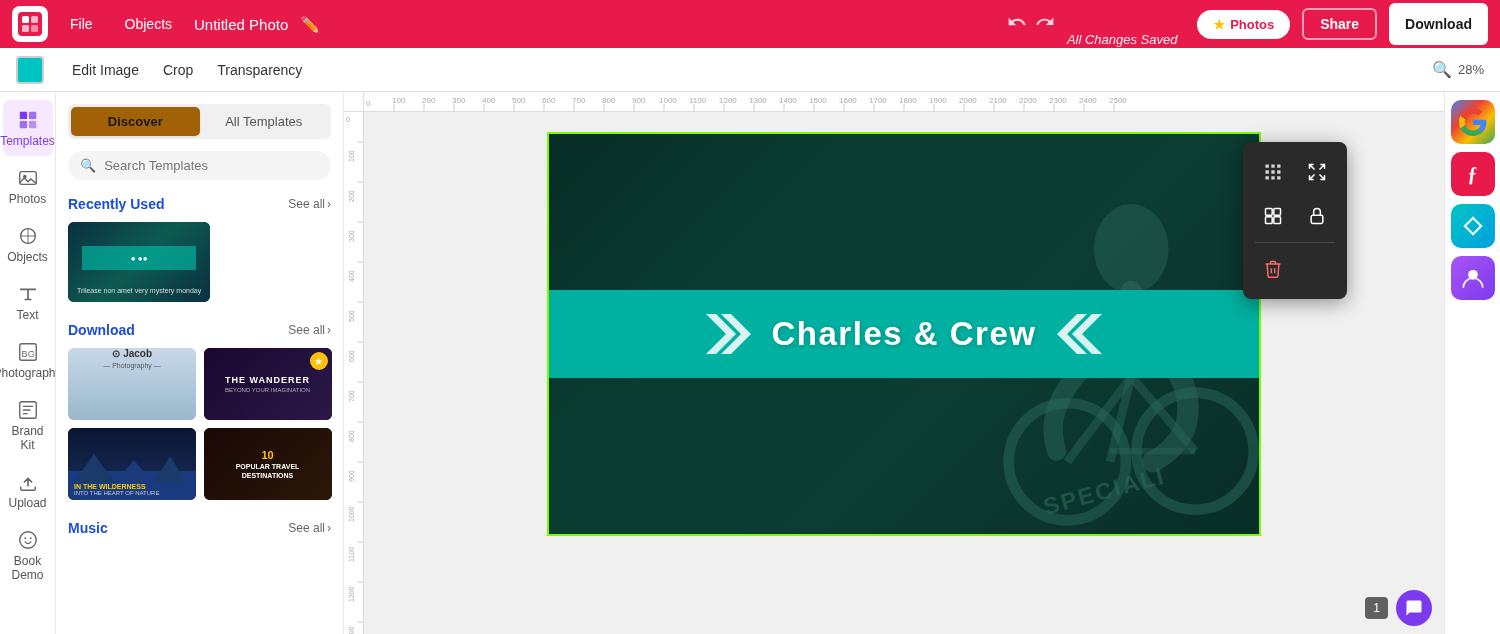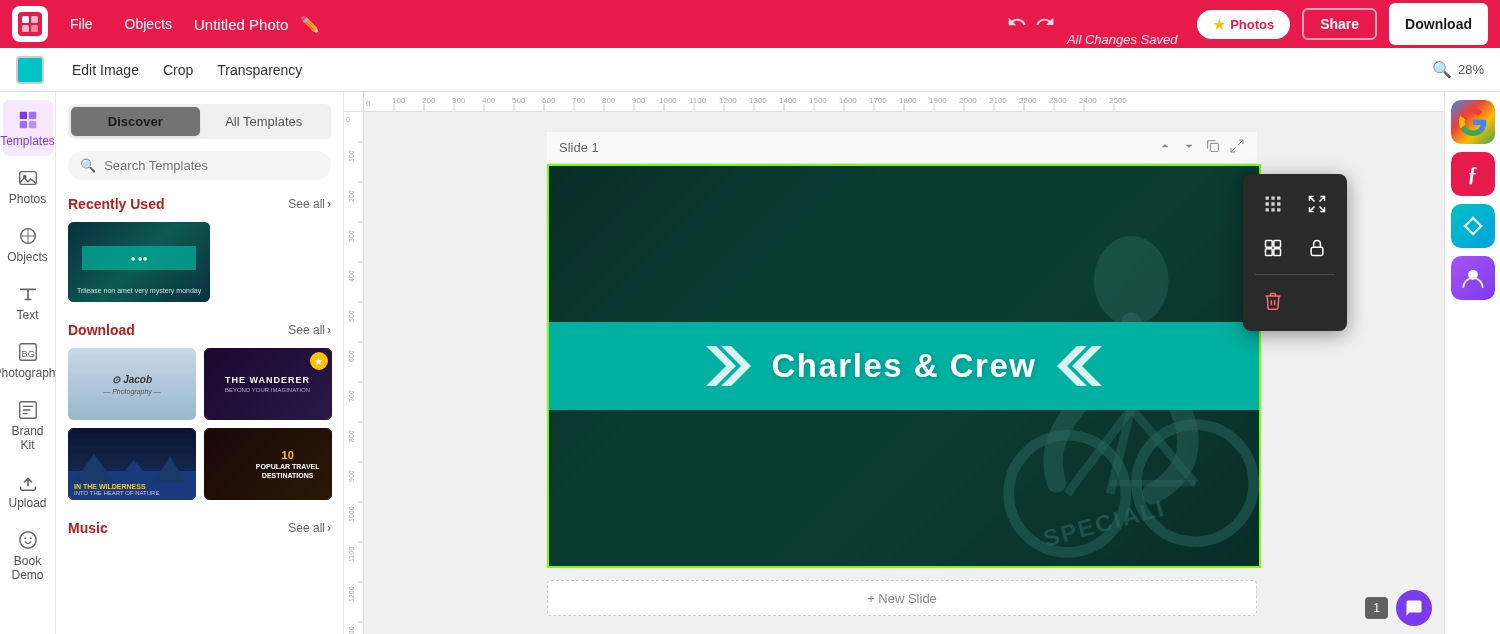--- a/index.html
+++ b/index.html
@@ -38,27 +38,27 @@
     .sidebar-icon-item { display: flex; flex-direction: column; align-items: center; gap: 2px; padding: 8px 4px; cursor: pointer; border-radius: 6px; width: 50px; }
     .sidebar-icon-item.active { background: #f5e8ff; }
     .sidebar-icon-shape { width: 24px; height: 24px; display: flex; align-items: center; justify-content: center; }
     .sidebar-icon-label { font-size: 12px; color: #555; text-align: center; }
     .sidebar-icon-item.active .sidebar-icon-label { color: #7c3aed; }
 
     
     .templates-panel { width: 288px; background: #fff; border-right: 1px solid #e8e8e8; overflow-y: auto; padding: 12px 12px 0; }
     .panel-tabs { display: flex; gap: 0; background: #f0f0f0; border-radius: 6px; padding: 3px; margin-bottom: 12px; }
     .panel-tab { flex: 1; text-align: center; padding: 7px 0; font-size: 13px; font-weight: 500; border-radius: 5px; cursor: pointer; color: #555; }
-    .panel-tab.active { background: #737373; color: #1a1a1a; font-weight: 600; box-shadow: 0 1px 3px rgba(0,0,0,0.1); }
+    .panel-tab.active { background: #a16207; color: #1a1a1a; font-weight: 600; box-shadow: 0 1px 3px rgba(0,0,0,0.1); }
     .search-bar { display: flex; align-items: center; background: #f5f5f5; border-radius: 20px; padding: 7px 12px; gap: 8px; margin-bottom: 16px; }
     .search-icon { color: #aaa; font-size: 13px; }
     .search-input { background: none; border: none; outline: none; font-size: 13px; color: #555; width: 100%; }
 
     .section-header { display: flex; justify-content: space-between; align-items: center; margin-bottom: 10px; }
-    .section-title { font-size: 14px; font-weight: 600; color: #b91c1c; }
+    .section-title { font-size: 14px; font-weight: 600; color: #1d4ed8; }
     .see-all { font-size: 12px; color: #666; cursor: pointer; display: flex; align-items: center; gap: 2px; }
 
     .template-grid { display: grid; grid-template-columns: 1fr 1fr; gap: 8px; margin-bottom: 20px; }
     .template-grid.single { grid-template-columns: 1fr; }
     .template-thumb { border-radius: 6px; overflow: hidden; cursor: pointer; aspect-ratio: 16/9; position: relative; }
     .template-thumb-inner { width: 100%; height: 100%; display: flex; align-items: center; justify-content: center; position: relative; overflow: hidden; }
     .star-badge { position: absolute; top: 4px; right: 4px; width: 18px; height: 18px; background: #ffc107; border-radius: 50%; display: flex; align-items: center; justify-content: center; font-size: 10px; color: #fff; }
 
     
     .t-dark-cycling { background: linear-gradient(135deg, #0a3a3a 0%, #1a6a5a 100%); }
@@ -284,21 +284,21 @@
     <div class="section-header">
       <span class="section-title">Download</span>
       <span class="see-all">
         <span>See all</span>
         <span>›</span>
       </span>
     </div>
     <div class="template-grid">
       <div class="template-thumb" style="height:72px;">
         <div class="template-thumb-inner t-jacob">
-          <div style="position:absolute;inset:0;background:linear-gradient(180deg,#c8d8e8 0%,#9ab8cc 100%);display:flex;align-items:center;justify-content:center;flex-direction:column;font-style:italic;">
+          <div style="position:absolute;inset:0;background:linear-gradient(180deg,#c8d8e8 0%,#9ab8cc 100%);display:flex;align-items:center;flex-direction:column;">
             <div style="font-size:10px;color:#333;font-weight:600;">⊙ Jacob</div>
             <div style="font-size:7px;color:#555;margin-top:3px;">— Photography —</div>
           </div>
         </div>
       </div>
       <div class="template-thumb" style="height:72px;">
         <div class="template-thumb-inner t-wanderer" style="position:relative;">
           <div style="position:absolute;inset:0;background:linear-gradient(135deg,#1a0830 0%,#2a1848 100%);"></div>
           <div style="position:absolute;inset:0;display:flex;flex-direction:column;align-items:center;justify-content:center;">
             <div style="font-size:9px;color:#fff;font-weight:800;letter-spacing:1px;">THE WANDERER</div>
@@ -319,21 +319,21 @@
           <div style="position:absolute;bottom:25%;left:5%;right:5%;display:flex;align-items:flex-end;gap:2px;">
             <div style="width:0;height:0;border-left:20px solid transparent;border-right:20px solid transparent;border-bottom:28px solid #1a3a6a;"></div>
             <div style="width:0;height:0;border-left:18px solid transparent;border-right:18px solid transparent;border-bottom:22px solid #1a3a7a;"></div>
             <div style="width:0;height:0;border-left:16px solid transparent;border-right:16px solid transparent;border-bottom:26px solid #1a3a6a;"></div>
           </div>
         </div>
       </div>
       <div class="template-thumb" style="height:72px;">
         <div class="template-thumb-inner t-travel">
           <div style="position:absolute;inset:0;background:linear-gradient(135deg,#1a0808 0%,#2a1808 100%);"></div>
-          <div style="position:absolute;inset:0;display:flex;align-items:center;justify-content:flex-end;padding:12px;">
+          <div style="position:absolute;inset:0;display:flex;align-items:center;justify-content:center;padding:12px;">
             <div style="font-size:8px;color:#fff;font-weight:700;text-align:center;line-height:1.3;">
               <span style="color:#ffc107;font-size:11px;font-weight:900;">10</span>
               <span style="display:block;font-size:7px;">POPULAR TRAVEL</span>
               <span style="display:block;font-size:7px;">DESTINATIONS</span>
             </div>
           </div>
         </div>
       </div>
     </div>
 
@@ -442,46 +442,20 @@
             <line x1="14" y1="510" x2="20" y2="510" stroke="#ccc"></line>
             <text transform="translate(10,530) rotate(-90)" font-size="7">1300</text>
             <line x1="14" y1="550" x2="20" y2="550" stroke="#ccc"></line>
             <text transform="translate(10,570) rotate(-90)" font-size="7">1400</text>
           </g>
         </svg>
       </div>
 
       <div class="canvas-main">
         <div class="slide-section">
-          <div class="slide-header" style="background:#f9f9f9;border-bottom:1px solid #e0e0e0;padding:6px 12px;display:flex;justify-content:space-between;align-items:center;width:710px;">
-            <span class="slide-label">Slide 1</span>
-            <div class="slide-controls">
-              <button class="slide-ctrl-btn">
-                <svg width="16" height="16" viewBox="0 0 24 24" fill="#888">
-                    <path d="M7 14l5-5 5 5z"></path>
-                  </svg>
-              </button>
-              <button class="slide-ctrl-btn">
-                <svg width="16" height="16" viewBox="0 0 24 24" fill="#888">
-                    <path d="M7 10l5 5 5-5z"></path>
-                  </svg>
-              </button>
-              <button class="slide-ctrl-btn">
-                <svg width="16" height="16" viewBox="0 0 24 24" fill="none" stroke="#888" stroke-width="1.5">
-                    <rect x="8" y="8" width="12" height="12" rx="1"></rect>
-                    <path d="M4 16V4h12"></path>
-                  </svg>
-              </button>
-              <button class="slide-ctrl-btn">
-                <svg width="16" height="16" viewBox="0 0 24 24" fill="none" stroke="#888" stroke-width="1.5">
-                    <path d="M15 3h6v6M9 21H3v-6M21 3l-7 7M3 21l7-7"></path>
-                  </svg>
-              </button>
-            </div>
-          </div>
 
           <div class="slide-canvas-wrapper" style="position:relative;">
             <div class="slide-canvas">
 
               <div class="slide-bg"></div>
 
               <div style="position:absolute;inset:0;overflow:hidden;">
 
                 <div style="position:absolute;inset:0;background:linear-gradient(135deg,#0a3d35 0%,#0e5a4a 30%,#125a4a 60%,#0a3d35 100%);"></div>
 
@@ -556,21 +530,20 @@
                 <svg width="20" height="20" viewBox="0 0 24 24" fill="none" stroke="#ff6b6b" stroke-width="1.8">
                     <polyline points="3 6 5 6 21 6"></polyline>
                     <path d="M19 6l-1 14a2 2 0 01-2 2H8a2 2 0 01-2-2L5 6"></path>
                     <path d="M10 11v6M14 11v6"></path>
                     <path d="M9 6V4a1 1 0 011-1h4a1 1 0 011 1v2"></path>
                   </svg>
               </button>
             </div>
           </div>
 
-          <div class="new-slide-btn" style="margin-top:12px;width:710px;">+ New Slide</div>
         </div>
       </div>
     </div>
   </div>
 
   <div class="right-sidebar">
     <div class="right-sidebar-app app-google">
       <svg width="28" height="28" viewBox="0 0 48 48">
         <path fill="#4285F4" d="M46.98 24.55c0-1.57-.15-3.09-.38-4.55H24v9.02h12.94c-.58 2.96-2.26 5.48-4.78 7.18l7.73 6c4.51-4.18 7.09-10.36 7.09-17.65z"></path>
         <path fill="#34A853" d="M24 48c6.48 0 11.93-2.13 15.89-5.81l-7.73-6c-2.15 1.45-4.92 2.3-8.16 2.3-6.26 0-11.57-4.22-13.47-9.91l-7.98 6.19C6.51 42.62 14.62 48 24 48z"></path>

